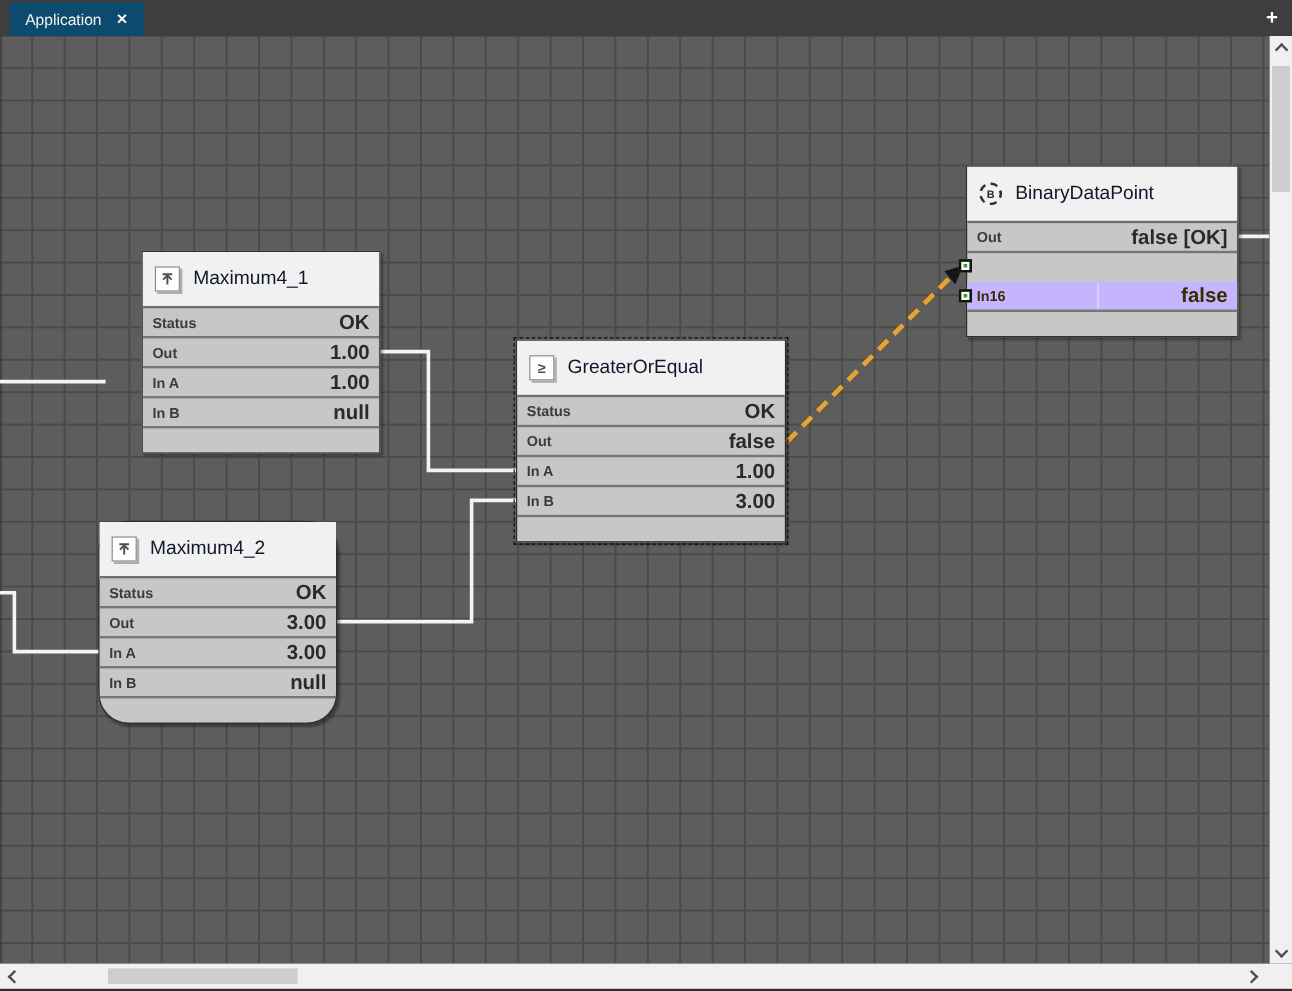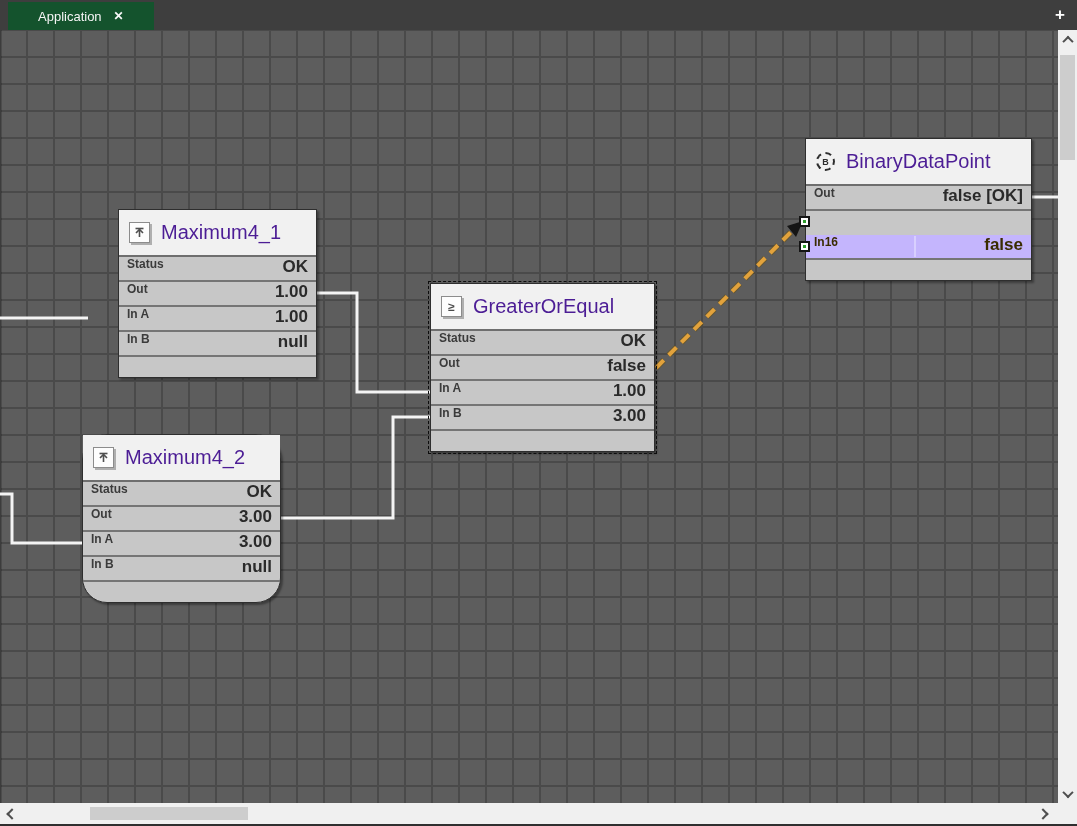--- a/index.html
+++ b/index.html
@@ -5,22 +5,22 @@
   html,body{margin:0;padding:0;}
   body{
     width:1077px;height:826px;position:relative;overflow:hidden;
     background:#2f2f2f;
     font-family:"Liberation Sans",sans-serif;
     -webkit-font-smoothing:antialiased;
   }
   
   .tabbar{position:absolute;top:0;left:0;width:1077px;height:30px;background:#3e3e3e;z-index:10;}
   .tab{
-    position:absolute;left:8px;top:2px;height:28px;background:#14532d;
-    display:flex;align-items:center;gap:12px;padding:0 30px;
+    position:absolute;left:8px;top:2px;height:28px;background:#0c4a6e;
+    display:flex;align-items:center;gap:12px;padding:0 13px;
     color:#f5f5f5;font-size:13px;cursor:default;
   }
   .tab .close{font-size:12px;font-weight:bold;color:#fafafa;}
   .tab-add{
     position:absolute;right:7px;top:3px;width:20px;height:24px;
     display:flex;align-items:center;justify-content:center;
     color:#ffffff;font-size:17px;font-weight:bold;
   }
   
   .canvas{
@@ -40,35 +40,35 @@
   
   .block{
     position:absolute;background:#c7c7c7;border:1px solid #2e2e2e;
     box-shadow:2px 2px 2px rgba(0,0,0,.35);z-index:2;
   }
   .block.selected{outline:1px dashed #0d0d0d;outline-offset:1px;}
   .block-header{
     height:45px;background:#f1f1f1;border-bottom:2px solid #6e6e6e;
     display:flex;align-items:center;gap:11px;padding:0 10px;
   }
-  .blk-title{font-size:20px;color:#4c1d95;white-space:nowrap;}
+  .blk-title{font-size:16px;color:#0f172a;white-space:nowrap;}
   .icon-frame{
     width:19px;height:19px;background:#fdfdfd;border:1px solid #8c8c8c;
     box-shadow:2px 2px 0 rgba(110,110,110,.5);
     display:flex;align-items:center;justify-content:center;flex:none;
     font-size:12px;font-weight:bold;color:#4a4a4a;
   }
   .icon-circle{
     width:15px;height:15px;border:2px dashed #2d2d2d;border-radius:50%;
     display:flex;align-items:center;justify-content:center;flex:none;
     font-size:9px;font-weight:bold;color:#2d2d2d;background:transparent;
   }
   .row{
     position:relative;height:23px;border-bottom:2px solid #757575;
-    display:flex;align-items:flex-start;justify-content:space-between;
+    display:flex;align-items:center;justify-content:space-between;
     padding:0 8px;box-sizing:content-box;
   }
   .row .lbl{font-size:12px;font-weight:bold;color:#3b3b3b;}
   .row .val{font-size:17px;font-weight:bold;color:#2a2a2a;}
   .row.spacer{height:20px;border-bottom:none;}
   .row.highlight{background:#c4b5fd;margin-top:24px;}
   .row.highlight .lbl,.row.highlight .val{color:#3a2c00;}
   .row.highlight::after{
     content:"";position:absolute;left:48%;top:1px;bottom:1px;width:2px;
     background:rgba(255,255,255,.35);

